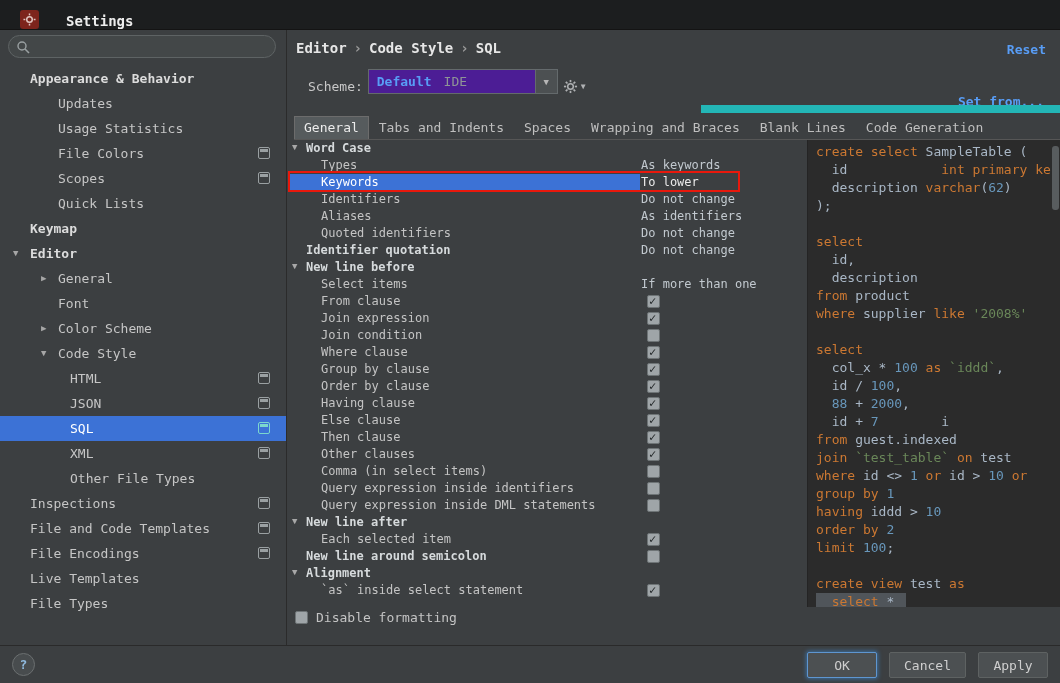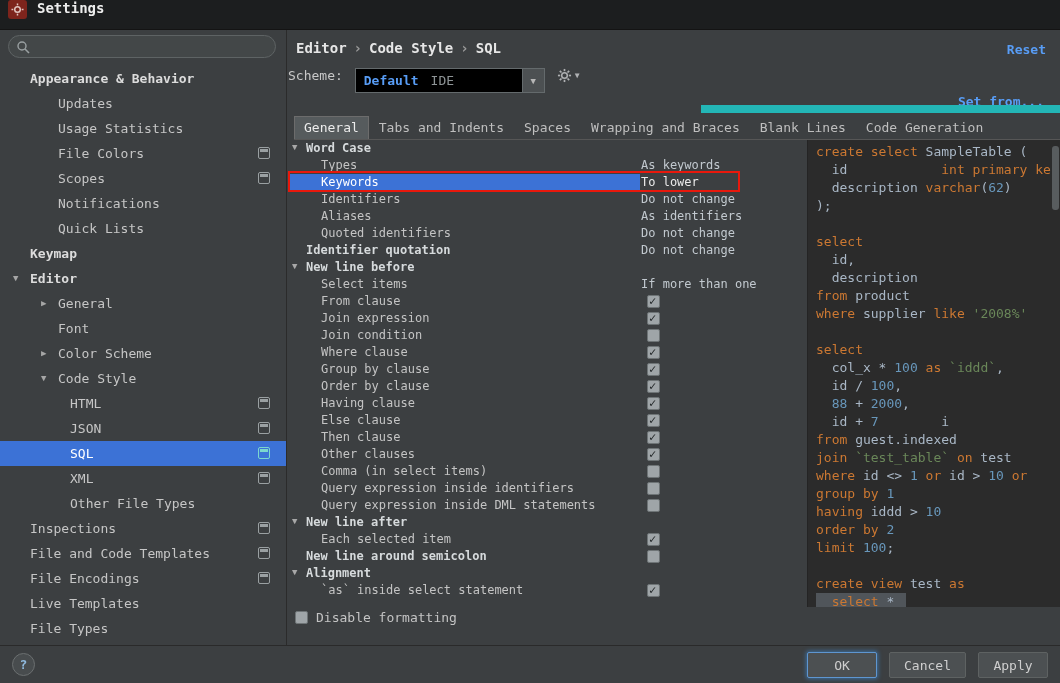--- a/index.html
+++ b/index.html
@@ -2,21 +2,21 @@
 <html><head>
 <meta charset="utf-8">
 <style>
   * { margin:0; padding:0; box-sizing:border-box; }
   html,body { width:1060px; height:683px; background:#2B2B2B; }
   body { font-family:"DejaVu Sans Mono","Liberation Mono",monospace; overflow:hidden; }
   .window { position:relative; width:1060px; height:683px; background:#3C3F41; overflow:hidden; }
 
   
   .titlebar { position:absolute; top:0; left:0; width:100%; height:30px; background:#1C1E1F;
-              display:flex; align-items:flex-start; gap:10px; padding-left:8px; border-bottom:1px solid #141414; }
+              display:flex; align-items:flex-end; gap:27px; padding-left:20px; border-bottom:1px solid #141414; }
   .app-icon { width:19px; height:19px; background:#7D241C; border-radius:3px; display:flex;
               align-items:center; justify-content:center; }
   .app-icon svg { display:block; }
   .win-title { color:#ECECEC; font-weight:bold; font-size:14px; }
 
   
   .sidebar { position:absolute; top:30px; left:0; width:287px; bottom:38px; background:#3C3F41;
              border-right:1px solid #2B2B2B; overflow:hidden; }
   .search-wrap { position:absolute; top:5px; left:8px; right:10px; height:23px; }
   .search-input { width:100%; height:23px; border-radius:12px; background:#434748; border:1px solid #5E6364;
@@ -36,23 +36,23 @@
              border:1px solid #9AA0A2; border-radius:2px; }
   .s-badge::after { content:''; position:absolute; left:1px; top:1px; right:1px; height:3px; background:#9AA0A2; }
   .side-item.selected .s-badge { border-color:#7BD7CE; }
   .side-item.selected .s-badge::after { background:#7BD7CE; }
 
   
   .main { position:absolute; left:288px; top:30px; right:0; bottom:38px; background:#3C3F41; }
   .breadcrumb { position:absolute; top:10px; left:8px; font-size:14px; font-weight:bold; color:#E6E6E6; }
   .bc-sep { color:#9A9A9A; padding:0 7px; }
   .reset-link { position:absolute; top:12px; right:14px; color:#589DF6; font-size:13px; font-weight:bold; cursor:pointer; }
-  .scheme-row { position:absolute; top:38px; left:0; height:26px; display:flex; align-items:flex-start; gap:12px; }
+  .scheme-row { position:absolute; top:38px; left:20px; height:26px; display:flex; align-items:flex-end; gap:5px; }
   .scheme-label { color:#C8C8C8; font-size:13px; }
-  .scheme-select { width:190px; height:25px; background:#000000; border:1px solid #646A6C;
+  .scheme-select { width:190px; height:25px; background:#4c1d95; border:1px solid #646A6C;
                    position:relative; display:flex; align-items:center; cursor:pointer; }
   .scheme-primary { color:#589DF6; font-weight:bold; font-size:13px; padding-left:8px; }
   .scheme-secondary { color:#8E9496; font-size:13px; padding-left:12px; }
   .scheme-arrow-btn { position:absolute; right:0; top:0; bottom:0; width:22px; background:#4C5052;
                       border-left:1px solid #646A6C; display:flex; align-items:center; justify-content:center;
                       color:#B6B6B6; font-size:9px; }
   .gear-btn { display:flex; align-items:center; gap:3px; color:#AFB1B3; cursor:pointer; }
   .gear-caret { font-size:8px; color:#AFB1B3; }
   .set-from { position:absolute; top:64px; right:16px; color:#589DF6; font-size:13px; font-weight:bold; cursor:pointer; }
   .teal-strip { position:absolute; top:75px; left:413px; right:0; height:8px; background:#23B6B6; }
@@ -147,23 +147,20 @@
         <div class="side-item lvl1">
           <span class="s-label">Usage Statistics</span>
         </div>
         <div class="side-item lvl1">
           <span class="s-label">File Colors</span>
           <span class="s-badge"></span>
         </div>
         <div class="side-item lvl1">
           <span class="s-label">Scopes</span>
           <span class="s-badge"></span>
-        </div>
-        <div class="side-item lvl1">
-          <span class="s-label">Notifications</span>
         </div>
         <div class="side-item lvl1">
           <span class="s-label">Quick Lists</span>
         </div>
         <div class="side-item lvl0 bold">
           <span class="s-label">Keymap</span>
         </div>
         <div class="side-item lvl0 bold">
           <span class="s-arrow">▼</span>
           <span class="s-label">Editor</span>

